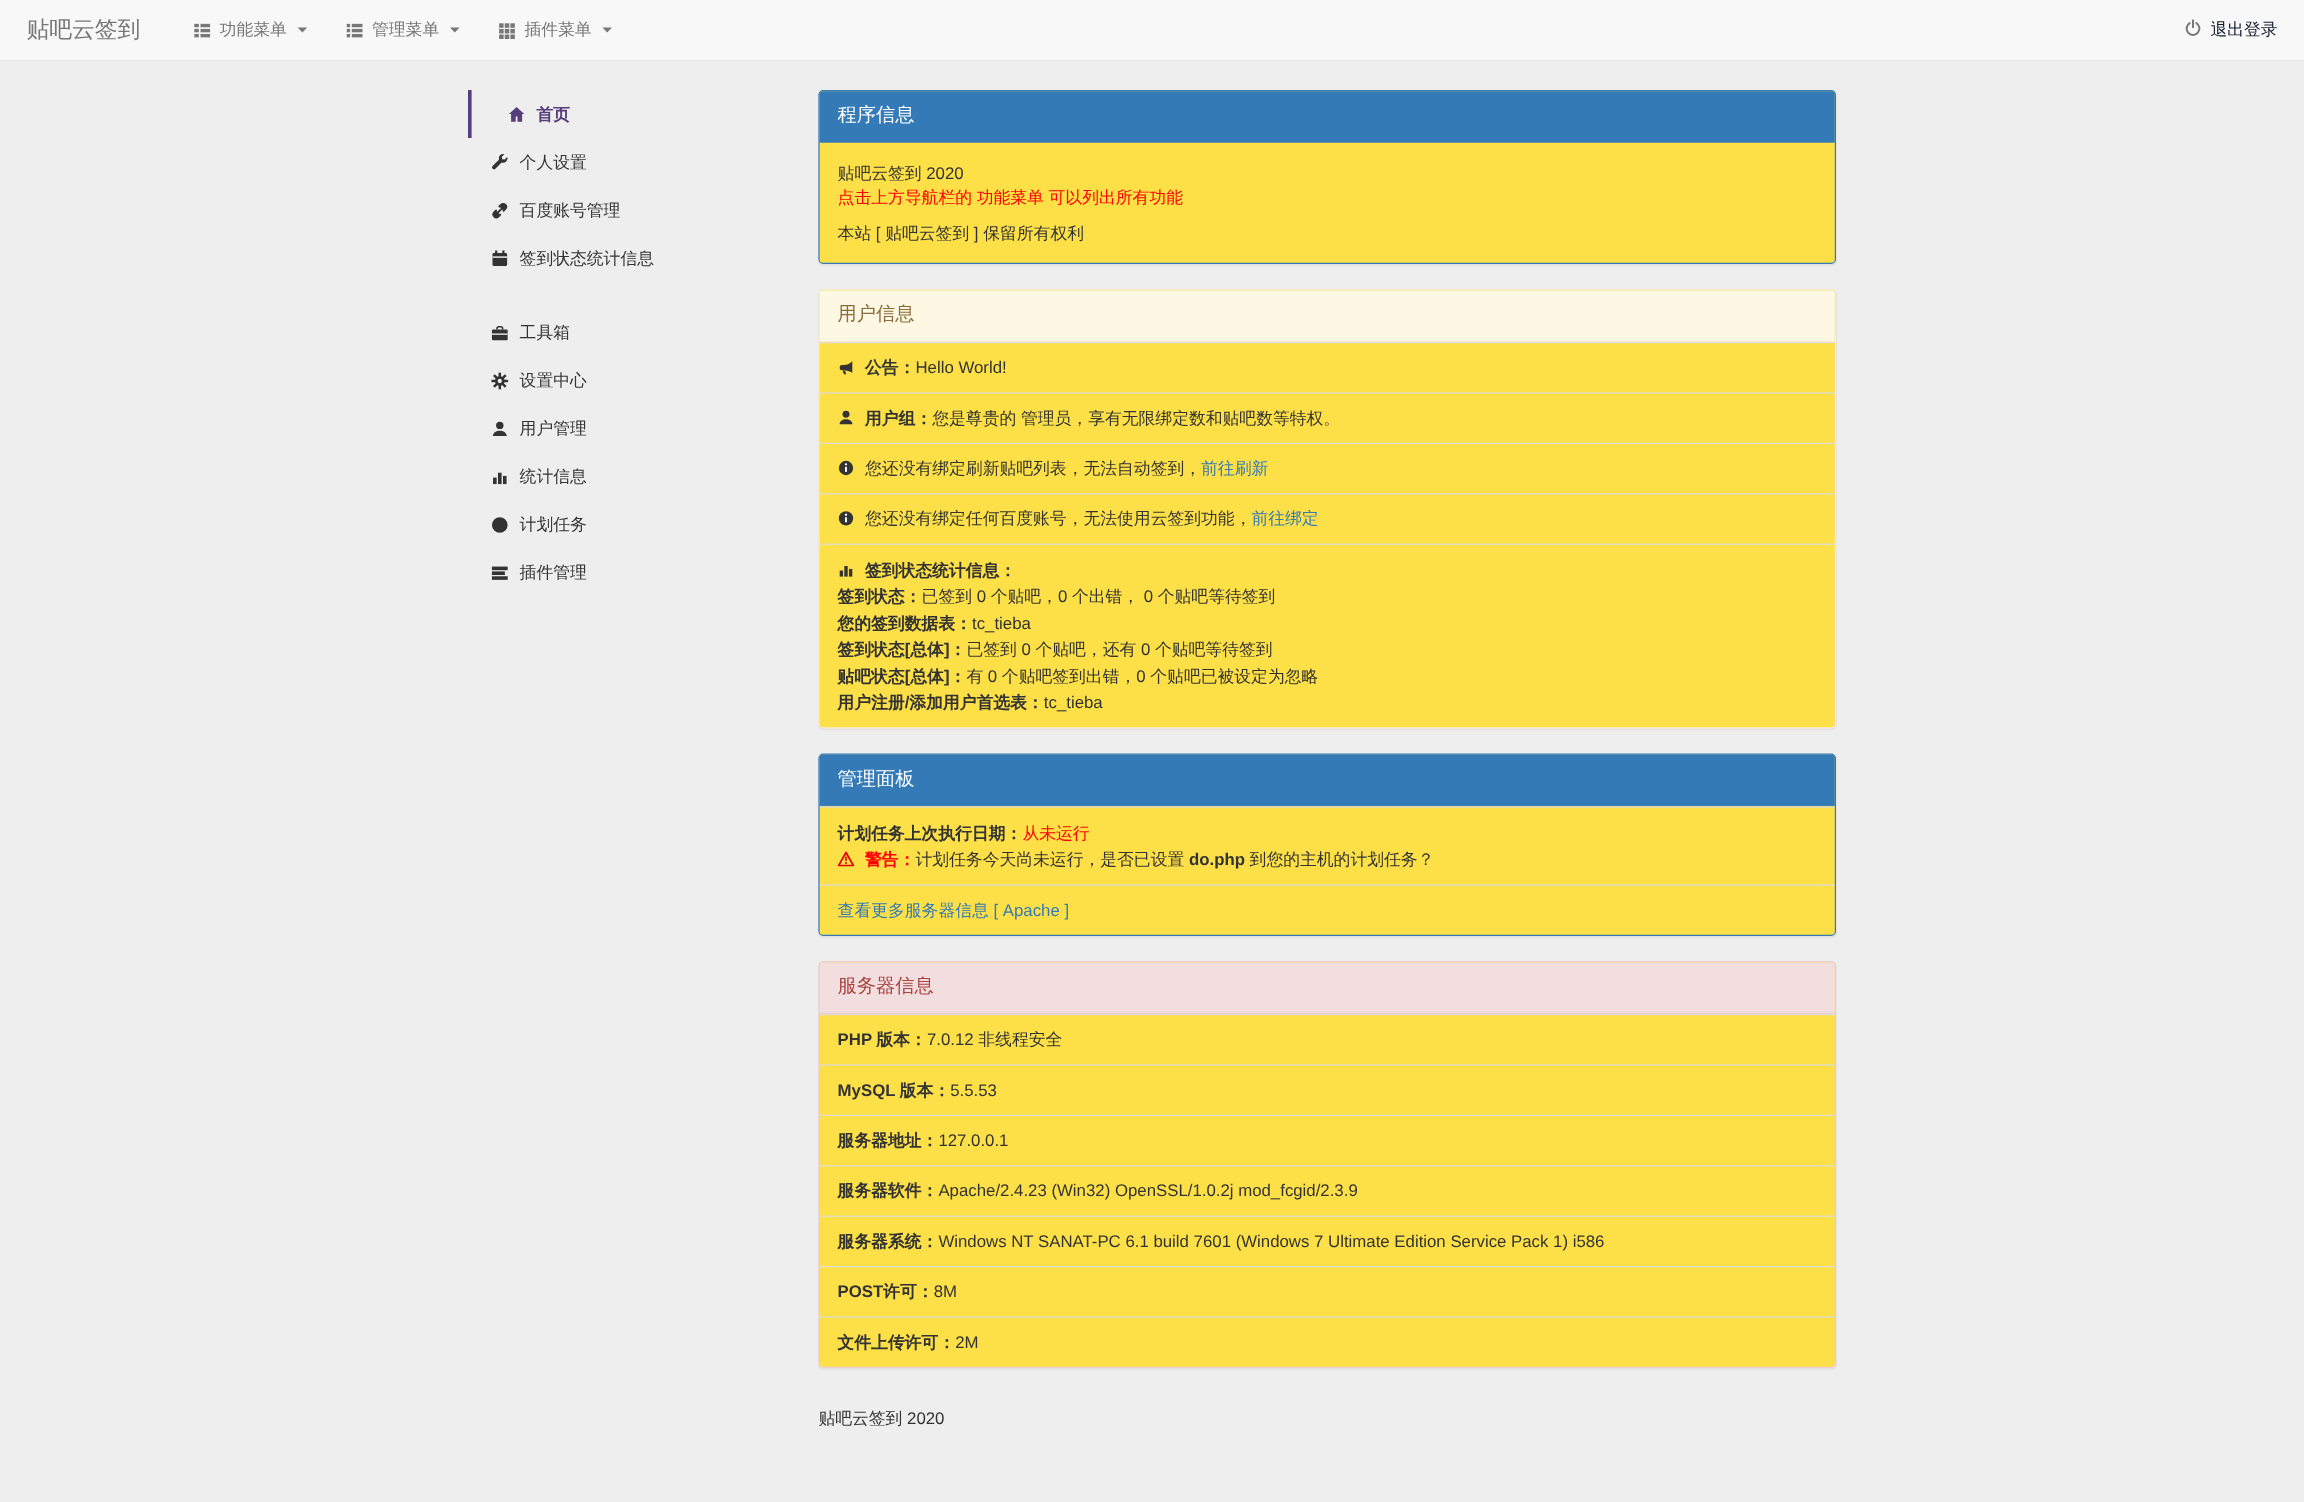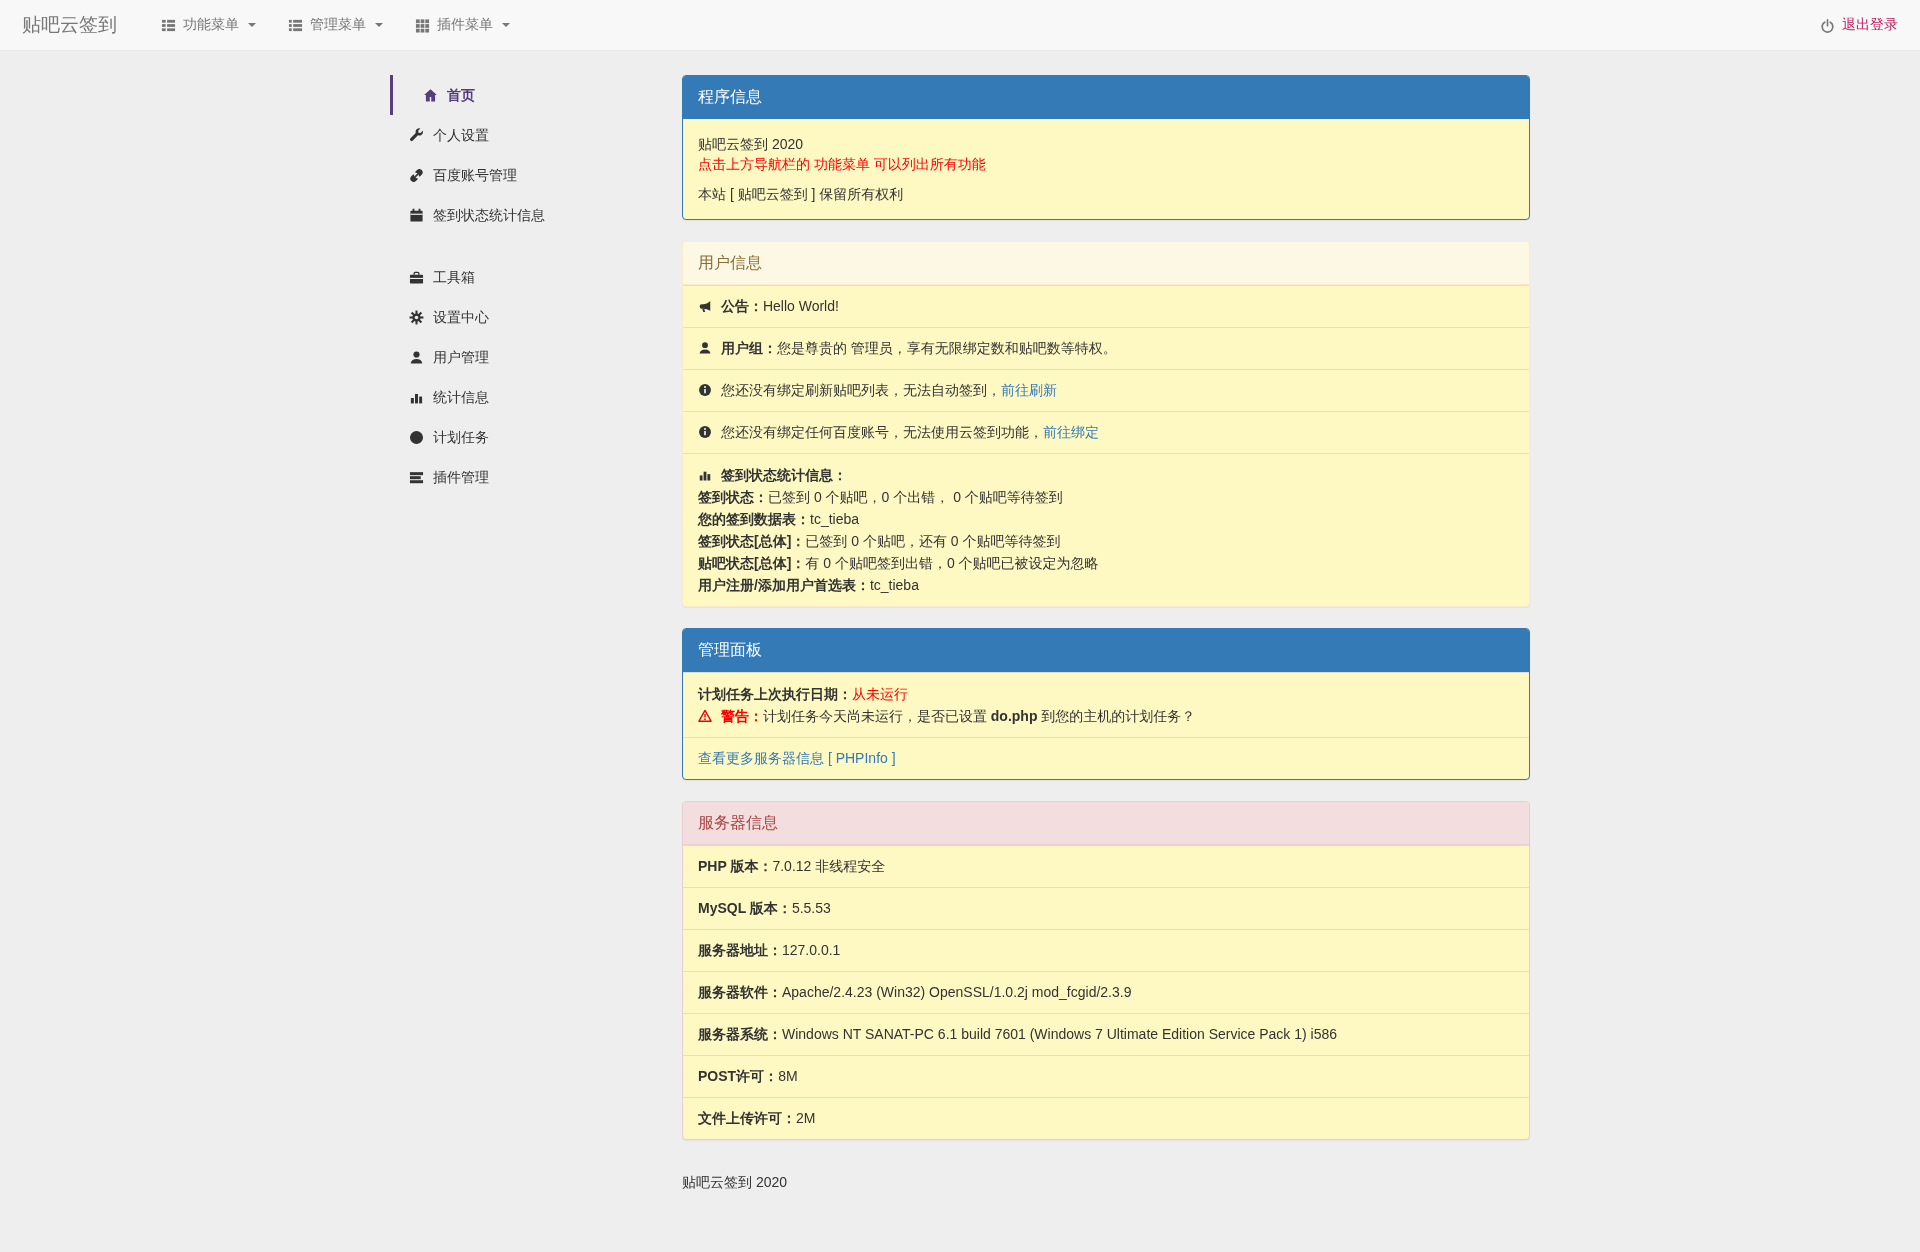--- a/index.html
+++ b/index.html
@@ -21,21 +21,21 @@
   .nav-menu { display:flex; align-items:center; height:100%; }
   .nav-item {
     display:flex; align-items:center; gap:7px; color:#777;
     padding:0 16px; height:100%; cursor:pointer;
   }
   .nav-item .icn svg { width:15px; height:15px; fill:currentColor; display:block; }
   .caret {
     display:inline-block; width:0; height:0; margin-left:2px;
     border-top:4px solid #777; border-left:4px solid transparent; border-right:4px solid transparent;
   }
-  .nav-right { margin-left:auto; display:flex; align-items:flex-end; gap:7px; color:#be185d; cursor:pointer; }
+  .nav-right { margin-left:auto; display:flex; align-items:flex-start; gap:7px; color:#0f172a; cursor:pointer; }
   .nav-right .icn svg { width:15px; height:15px; display:block; }
 
   
   .container { width:1170px; margin:0 auto; display:flex; padding-top:24px; }
   .col-side { width:292px; padding:0 15px; flex:none; }
   .col-main { flex:1; padding:0 15px; min-width:0; }
 
   
   .side-group { display:block; }
   .side-group + .side-group { margin-top:22px; }
@@ -45,21 +45,21 @@
     color:#333; font-size:14px; cursor:pointer; line-height:20px;
   }
   .side-link .icn svg { width:15px; height:15px; fill:currentColor; display:block; }
   .side-link.active {
     color:#563d7c; font-weight:bold;
     border-left:3px solid #563d7c; margin-left:0; padding-left:30px;
   }
 
   
   .panel {
-    background:#fef9c3; border:1px solid transparent; border-radius:4px;
+    background:#fde047; border:1px solid transparent; border-radius:4px;
     box-shadow:0 1px 1px rgba(0,0,0,.05); margin-bottom:21px;
   }
   .panel-heading {
     padding:10px 15px; font-size:16px; line-height:22px;
     border-bottom:1px solid transparent; border-radius:3px 3px 0 0;
   }
   .panel-primary { border-color:#337ab7; }
   .panel-primary > .panel-heading { background:#337ab7; color:#fff; border-color:#337ab7; }
   .panel-warning { border-color:#faebcc; }
   .panel-warning > .panel-heading { background:#fcf8e3; color:#8a6d3b; border-color:#faebcc; }
@@ -329,21 +329,21 @@
         <div class="stat-line">
           <span class="icn-inline icn-red" style="color:#e60000"><svg viewBox="0 0 16 16">
                 <path d="M8 1.6 15 14H1z" fill="none" stroke="currentColor" stroke-width="1.6" stroke-linejoin="round"></path>
                 <rect x="7.2" y="5.6" width="1.6" height="4" fill="currentColor"></rect>
                 <circle cx="8" cy="11.6" r="1" fill="currentColor"></circle>
               </svg></span>
           <b class="red">警告：</b><span>计划任务今天尚未运行，是否已设置 </span><b>do.php</b><span> 到您的主机的计划任务？</span>
         </div>
       </div>
       <div class="list-item">
-        <a class="lnk">查看更多服务器信息 [ PHPInfo ]</a>
+        <a class="lnk">查看更多服务器信息 [ Apache ]</a>
       </div>
     </div>
 
     <div class="panel panel-danger">
       <div class="panel-heading">服务器信息</div>
       <div class="list-item"><b>PHP 版本：</b><span>7.0.12 非线程安全</span></div>
       <div class="list-item"><b>MySQL 版本：</b><span>5.5.53</span></div>
       <div class="list-item"><b>服务器地址：</b><span>127.0.0.1</span></div>
       <div class="list-item"><b>服务器软件：</b><span>Apache/2.4.23 (Win32) OpenSSL/1.0.2j mod_fcgid/2.3.9</span></div>
       <div class="list-item"><b>服务器系统：</b><span>Windows NT SANAT-PC 6.1 build 7601 (Windows 7 Ultimate Edition Service Pack 1) i586</span></div>

